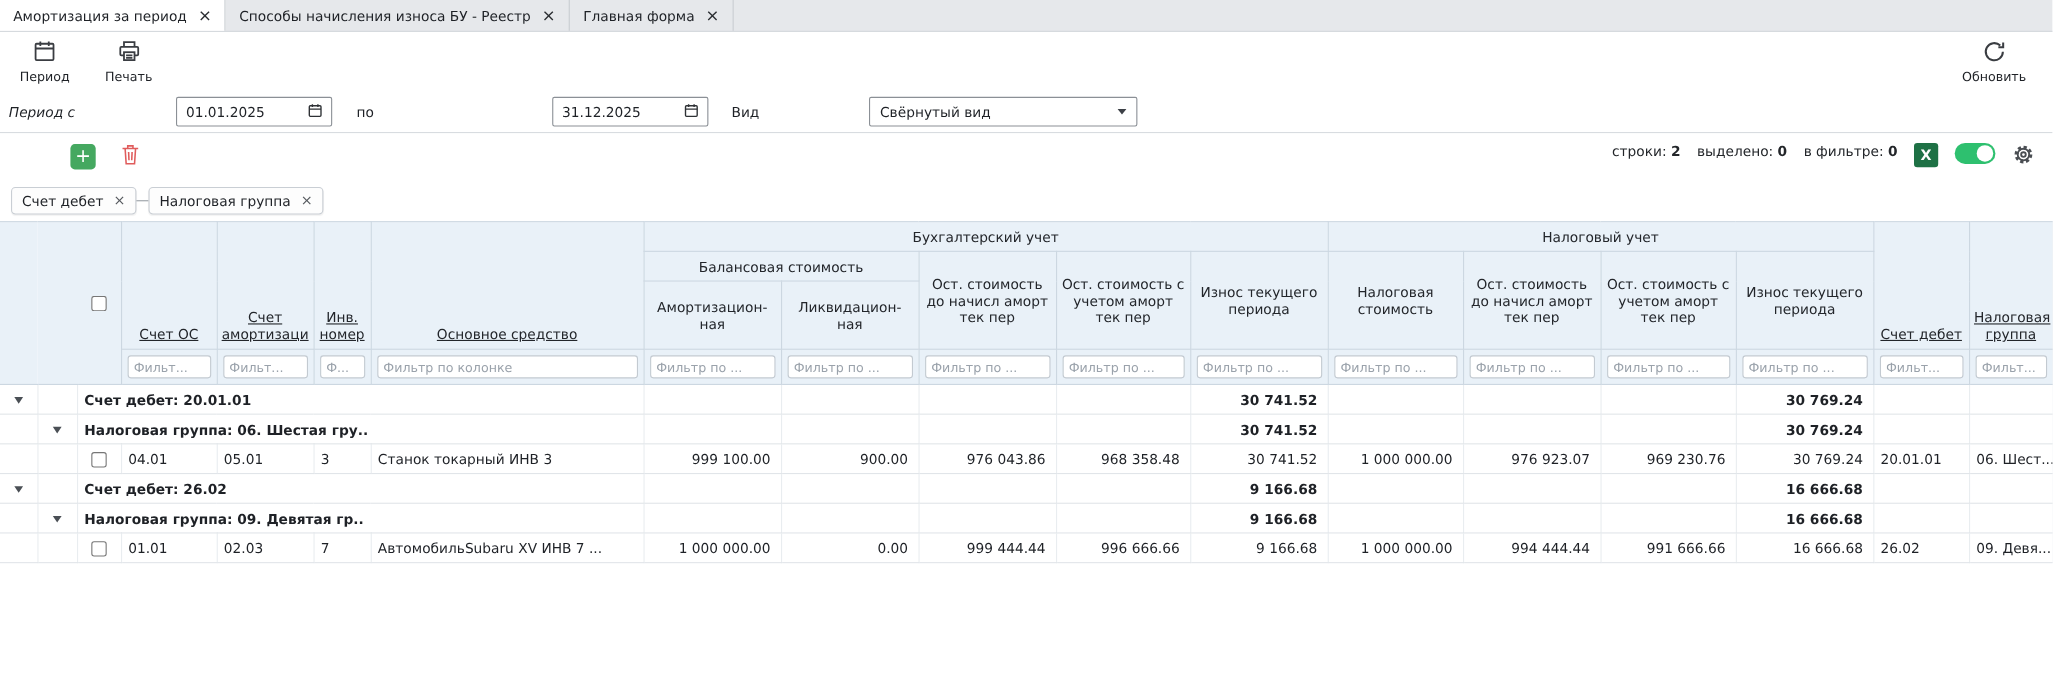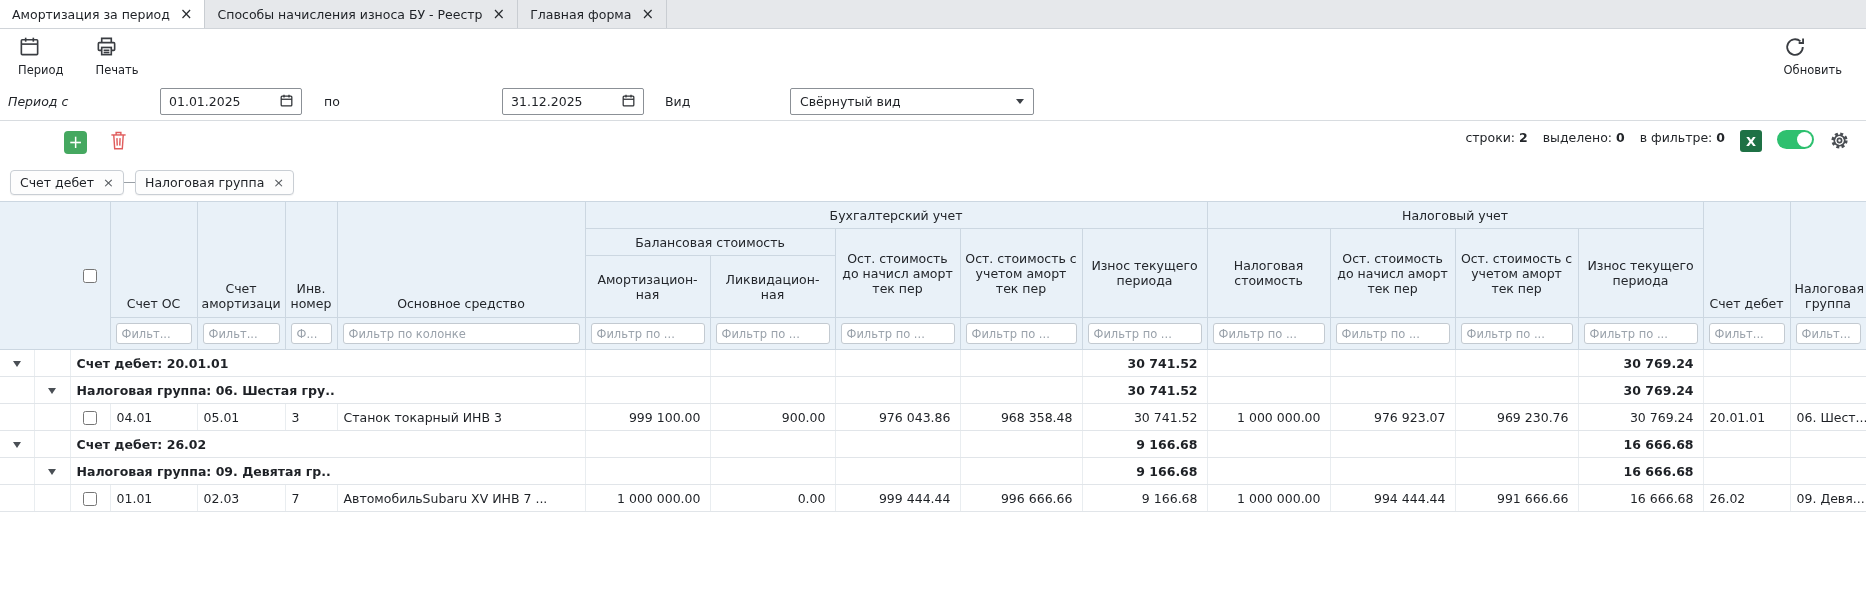--- a/index.html
+++ b/index.html
@@ -8,21 +8,21 @@
 
   
   .tabbar { display:flex; height:29px; background:#e6e8eb; border-bottom:1px solid #d0d4d9; }
   .tab { display:flex; align-items:center; gap:10px; padding:0 12px; border-right:1px solid #c9cdd2;
     cursor:pointer; white-space:nowrap; }
   .tab.active { background:#fff; }
   .tab-close { font-size:15px; line-height:1; color:#2a2d31; cursor:pointer; }
 
   
   .toolbar { display:flex; align-items:center; height:54px; background:#fff; padding:2px 14px 2px 8px; }
-  .tool-item { display:flex; flex-direction:column; justify-content:center; gap:2px;
+  .tool-item { display:flex; flex-direction:column; align-items:center; justify-content:center; gap:2px;
     padding:0 10px; margin-right:12px; cursor:pointer; }
   .tool-label { font-size:11.5px; color:#1e2126; white-space:nowrap; }
   .tool-item.right { margin-left:auto; margin-right:0; }
 
   
   .filterbar { display:flex; align-items:center; height:37px; padding:0 8px; background:#fff; }
   .f-label { white-space:nowrap; }
   .fl1 { width:152px;font-style:italic; }
   .fl2 { margin-left:22px; width:178px; }
   .fl3 { margin-left:21px; width:125px; }
@@ -53,21 +53,21 @@
   .chip { display:flex; align-items:center; gap:9px; border:1px solid #c9ced4; border-radius:4px;
     background:#fdfdfd; padding:4px 9px; box-shadow:0 1px 1px rgba(0,0,0,.05); cursor:grab; white-space:nowrap; }
   .chip-close { color:#55595e; font-size:13px; cursor:pointer; line-height:1; }
   .chip-link { width:11px; height:0; border-top:1px solid #9aa0a6; margin:0 0; }
 
   
   table { border-collapse:collapse; table-layout:fixed; width:1866px; }
   thead th { background:#e9f1f8; border:1px solid #ccd7e1; font-weight:normal; color:#23262b;
     text-align:center; padding:2px 4px; }
   .hr-a { height:27px; } .hr-b { height:27px; } .hr-c { height:62px; } .hr-f { height:32px; }
-  th.bottom { vertical-align:bottom; padding-bottom:6px; }
+  th.bottom { vertical-align:bottom; padding-bottom:6px;text-decoration:underline; }
   th.mid { vertical-align:middle; }
   th.exp { border-right:none; border-left:none; }
   th.cb { border-left:none; vertical-align:middle; }
   .hr-f th { padding:0 5px; vertical-align:middle;text-decoration:underline; }
   .hr-f input { width:100%; height:21px; border:1px solid #c3cad1; border-radius:3px; padding:0 5px;
     font-size:11.5px; font-family:inherit; color:#333; background:#fff; }
   .hr-f input::placeholder { color:#9aa2ab; opacity:1; }
 
   tbody td { border-right:1px solid #e9edf0; border-bottom:1px solid #e1e5e9; height:27px;
     padding:2px 6px; background:#fff; white-space:nowrap; overflow:hidden; }

